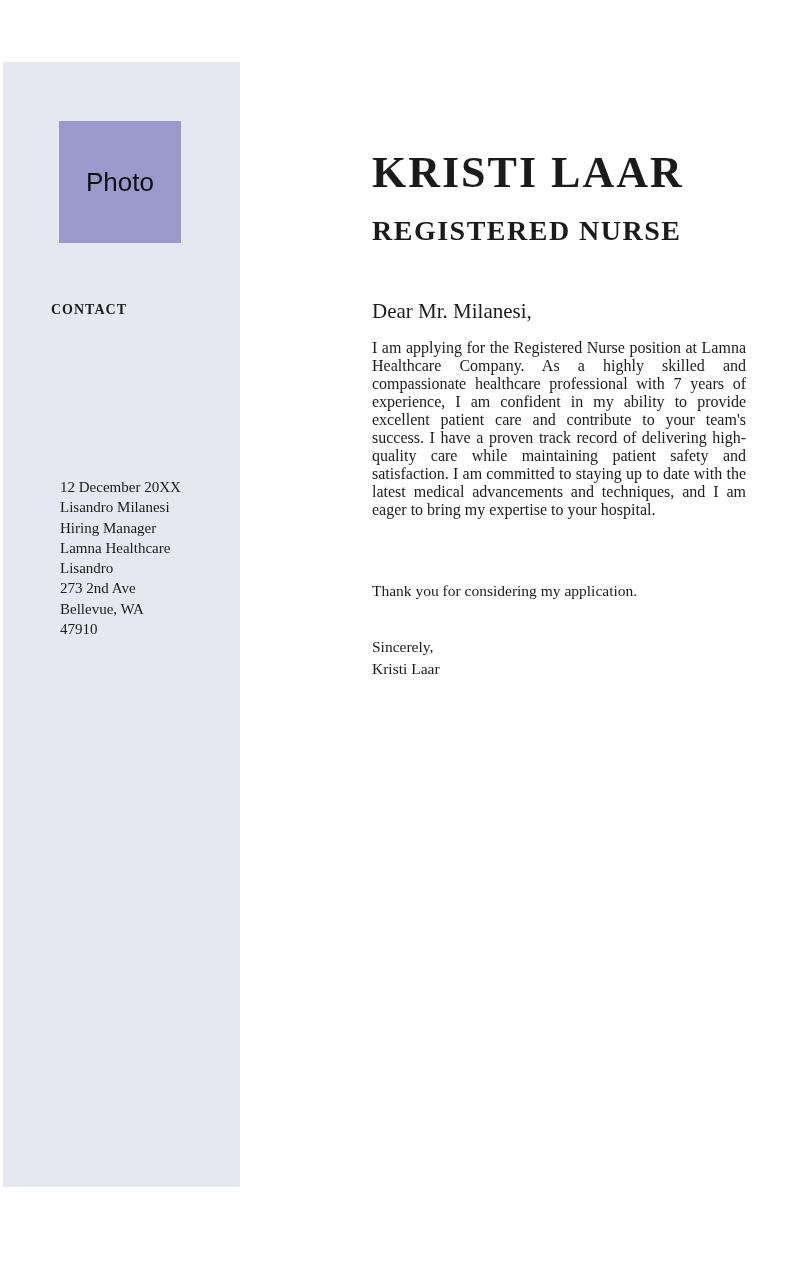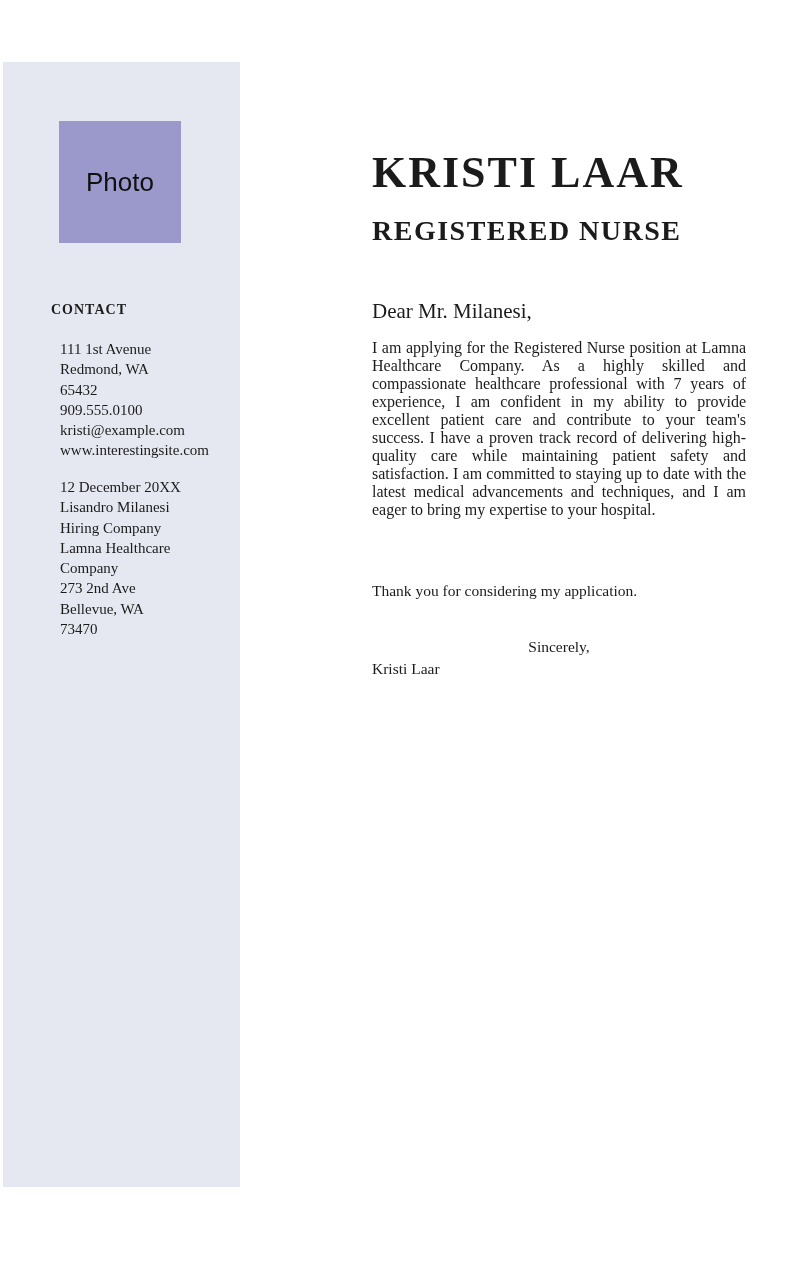--- a/index.html
+++ b/index.html
@@ -87,54 +87,46 @@
     white-space: nowrap;
   }
   .salutation { top: 288px; font-size: 21px; line-height: 22px; }
   .body-para {
     top: 327px;
     font-size: 16px;
     line-height: 18px;
     text-align: justify;
   }
   .thanks  { top: 568px; font-size: 15.5px; line-height: 22px; }
-  .closing { top: 624px; font-size: 15.5px; line-height: 22px; text-align: center; }
+  .closing { top: 624px; font-size: 15.5px; line-height: 22px; }
   .signature { top: 646px; font-size: 15.5px; line-height: 22px; }
 </style>
 </head>
 <body>
 
 <div class="page">
 
   <aside class="sidebar">
 
     <div class="photo">
       <span>Photo</span>
     </div>
 
     <h2 class="contact-heading">CONTACT</h2>
 
-    <div class="lines contact-lines">
-      <div>111 1st Avenue</div>
-      <div>Redmond, WA</div>
-      <div>65432</div>
-      <div>909.555.0100</div>
-      <div>kristi@example.com</div>
-      <div>www.interestingsite.com</div>
-    </div>
 
     <div class="lines recipient-lines">
       <div>12 December 20XX</div>
       <div>Lisandro Milanesi</div>
-      <div>Hiring Company</div>
+      <div>Hiring Manager</div>
       <div>Lamna Healthcare</div>
-      <div>Company</div>
+      <div>Lisandro</div>
       <div>273 2nd Ave</div>
       <div>Bellevue, WA</div>
-      <div>73470</div>
+      <div>47910</div>
     </div>
 
   </aside>
 
   <main class="content">
     <h1 class="name-heading">KRISTI LAAR</h1>
     <h3 class="role-subheading">REGISTERED NURSE</h3>
     <p class="salutation">Dear Mr. Milanesi,</p>
     <p class="body-para">I am applying for the Registered Nurse position at Lamna Healthcare Company. As a highly skilled and compassionate healthcare professional with 7 years of experience, I am confident in my ability to provide excellent patient care and contribute to your team's success. I have a proven track record of delivering high-quality care while maintaining patient safety and satisfaction. I am committed to staying up to date with the latest medical advancements and techniques, and I am eager to bring my expertise to your hospital.</p>
     <p class="thanks">Thank you for considering my application.</p>

